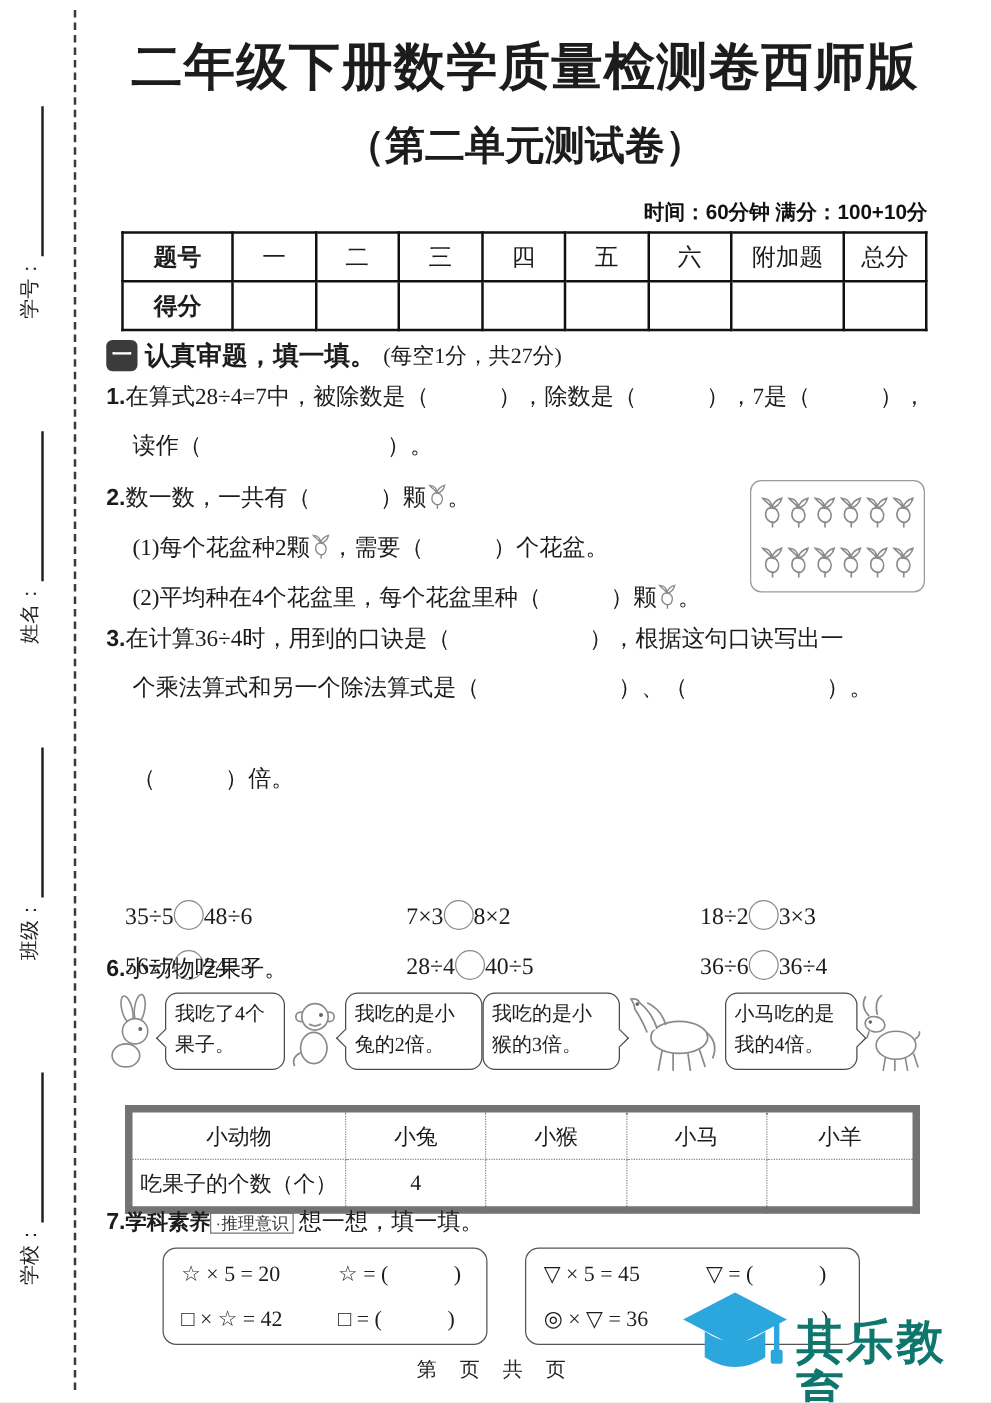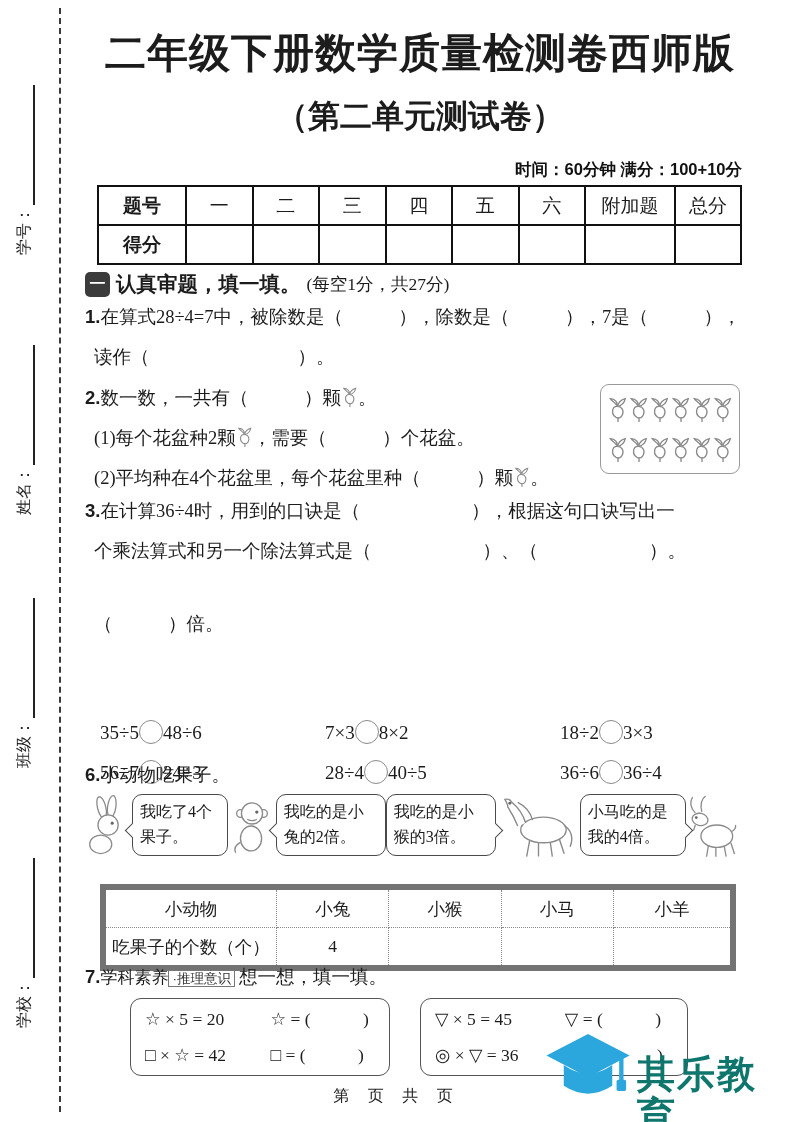--- a/index.html
+++ b/index.html
@@ -28,21 +28,21 @@
   
   .sec{position:absolute;top:270px;left:85px;display:flex;align-items:center;gap:6px;}
   .badge{display:inline-flex;align-items:center;justify-content:center;width:25px;height:25px;
          background:#3b3b3b;color:#fff;border-radius:5px;font-family:"Liberation Sans",sans-serif;
          font-weight:bold;font-size:16px;}
   .sec b{font-family:"Liberation Sans",sans-serif;font-size:20.5px;}
   .sec .note{font-size:17.5px;}
   
   .q{position:absolute;left:85px;font-size:18.5px;line-height:1.2;white-space:nowrap;}
   .q .num{font-family:"Liberation Sans",sans-serif;font-weight:bold;}
-  .cont{left:94px;}
+  .cont{left:106px;}
   .circ{display:inline-block;width:22px;height:22px;border:1.2px solid #8a8a8a;border-radius:50%;
         vertical-align:-5px;background:#fff;}
   
   .seedbox{position:absolute;top:384px;left:600px;width:140px;height:90px;border:1.5px solid #9a9a9a;
            border-radius:9px;display:grid;grid-template-columns:repeat(6,1fr);align-items:center;
            justify-items:center;padding:4px 6px;box-sizing:border-box;}
   .seed-ic{vertical-align:-4px;margin:0 1px;}
   
   .cmp-row{position:absolute;left:100px;width:642px;display:grid;grid-template-columns:225px 235px 182px;
            font-size:19px;margin-top:32px;}
@@ -56,21 +56,21 @@
           transform:rotate(45deg);top:30px;}
   .bubble.tl::after{left:-6px;border-left:1.5px solid #4a4a4a;border-bottom:1.5px solid #4a4a4a;}
   .bubble.tr::after{right:-6px;border-right:1.5px solid #4a4a4a;border-top:1.5px solid #4a4a4a;}
   .animal{flex:0 0 auto;}
   table.fruit{position:absolute;top:884px;left:100px;width:636px;border-collapse:collapse;
               font-size:17.5px;background:#fff;}
   table.fruit td{border:1.5px dotted #8a8a8a;text-align:center;height:35px;}
   table.fruit{border:6px solid #737373;}
   table.fruit td.wide{width:168px;}
   
-  .tagbold{font-family:"Liberation Sans",sans-serif;font-weight:normal;font-size:17px;}
+  .tagbold{font-family:"Liberation Sans",sans-serif;font-weight:bold;font-size:17px;}
   .tagbox{font-family:"Liberation Sans",sans-serif;font-size:13.5px;border:1px solid #777;
           padding:0 3px;margin:0 4px 0 0;color:#333;}
   .sbox{position:absolute;border:1.5px solid #555;border-radius:11px;height:78px;width:260px;
         display:grid;grid-template-columns:1.2fr 1fr;align-items:center;padding:2px 14px;
         box-sizing:border-box;font-size:17.5px;background:transparent;}
   .sbox span{white-space:nowrap;}
   
   .footer{position:absolute;top:1086px;left:0;width:793px;text-align:center;font-size:16px;
           letter-spacing:7px;font-family:"Liberation Sans",sans-serif;color:#222;}
   .logo{position:absolute;top:1026px;left:543px;width:250px;display:flex;align-items:flex-start;}

